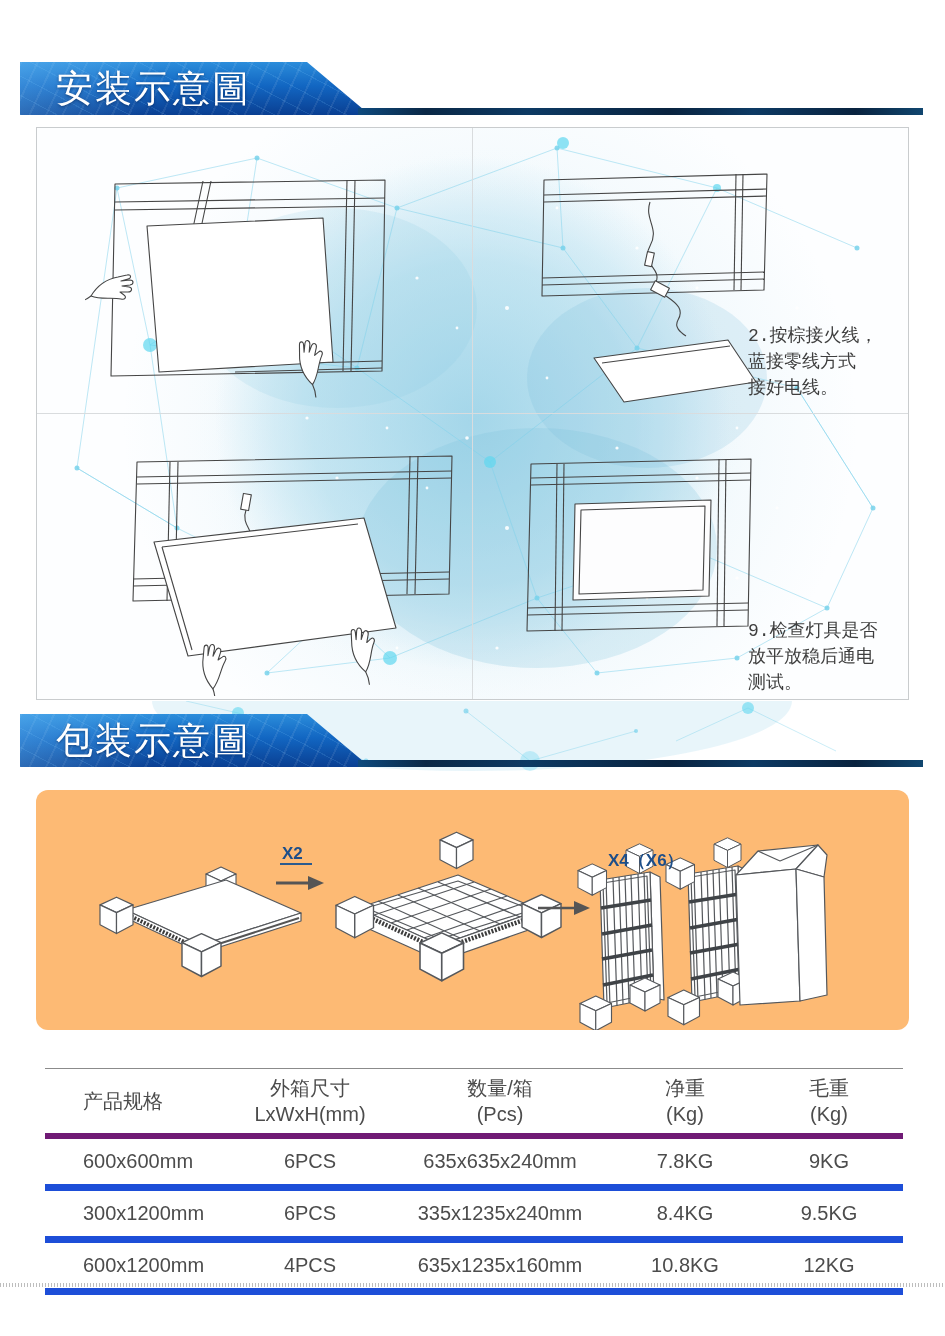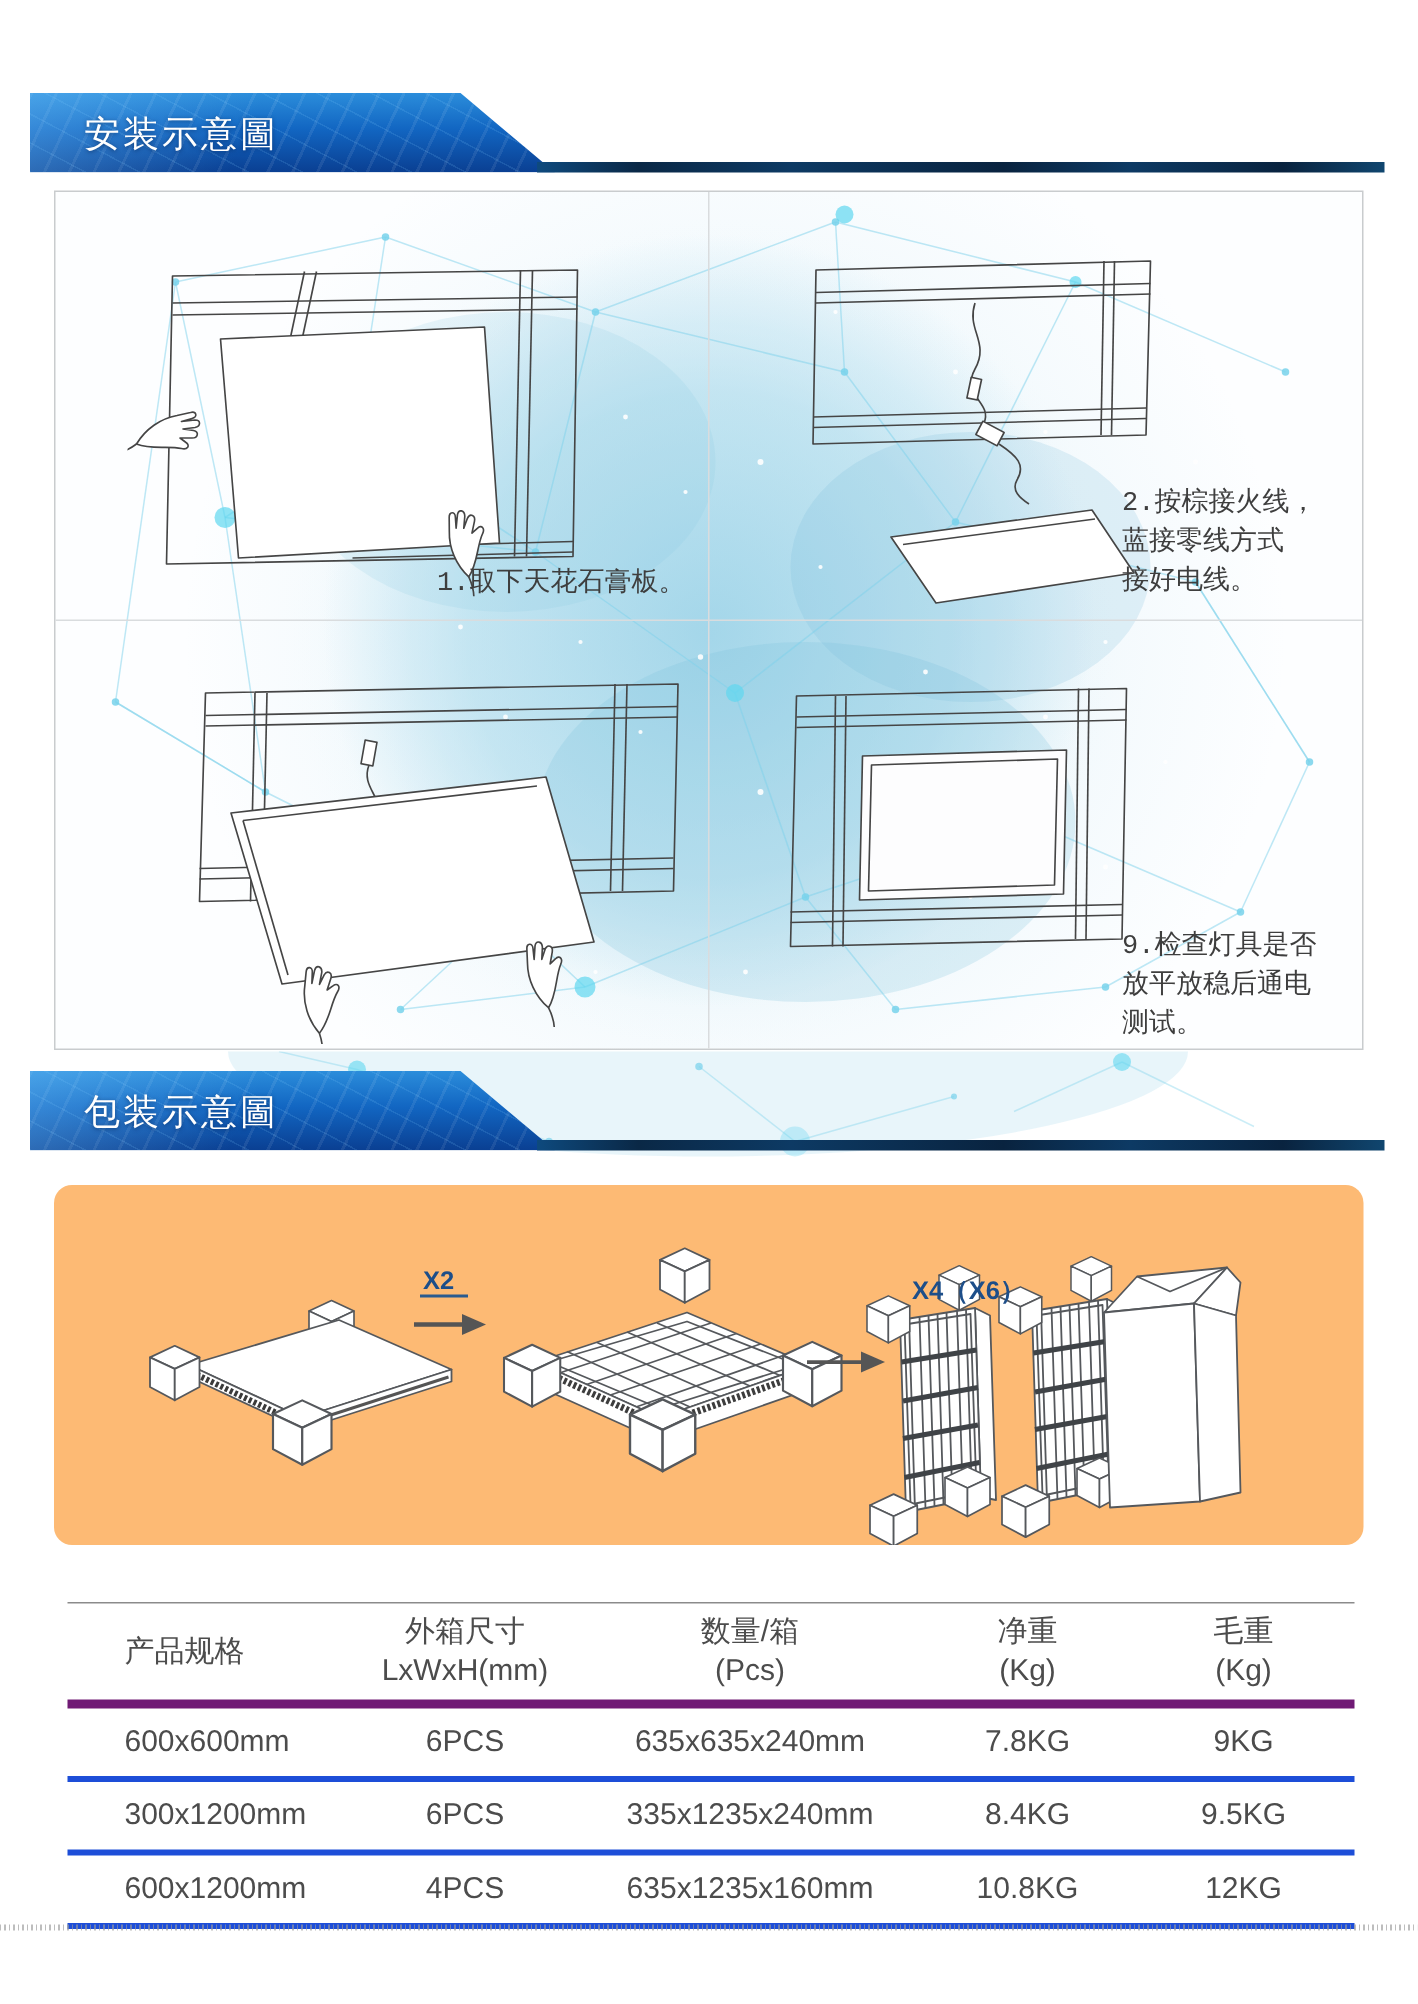--- a/index.html
+++ b/index.html
@@ -10,21 +10,21 @@
   .banner{position:absolute;left:20px;width:905px;height:54px;}
   .banner-block{position:absolute;left:0;top:0;width:350px;height:53px;
     background:linear-gradient(180deg,#2b8ddb 0%,#1266c2 45%,#0a3f92 100%);
     clip-path:polygon(0 0,82% 0,100% 100%,0 100%);}
   .banner-block::before{content:"";position:absolute;inset:0;
     background:
       linear-gradient(115deg,rgba(120,200,255,.38),rgba(255,255,255,0) 42%),
       repeating-linear-gradient(115deg,rgba(255,255,255,.08) 0 2px,rgba(255,255,255,0) 2px 15px),
       repeating-linear-gradient(28deg,rgba(130,205,255,.14) 0 1px,rgba(255,255,255,0) 1px 17px);}
   .banner-title{position:absolute;left:36px;top:50%;transform:translateY(-50%);
-    color:#fff;font-size:24px;letter-spacing:2px;text-shadow:0 1px 3px rgba(0,25,70,.55);white-space:nowrap;}
+    color:#fff;font-size:37px;letter-spacing:2px;text-shadow:0 1px 3px rgba(0,25,70,.55);white-space:nowrap;}
   .banner-bar{position:absolute;left:338px;right:2px;bottom:1px;height:7px;
     background:linear-gradient(90deg,#0e4a7e 0%,#0a2846 12%,#0d3a64 30%,#09233f 55%,#0d3a64 70%,#09233f 88%,#10466f 100%);}
 
   
   .figure-box{position:absolute;left:36px;top:127px;width:873px;height:573px;
     border:1px solid #c9ccce;box-sizing:border-box;z-index:1;
     background:
       radial-gradient(circle 330px at 50% 50%,rgba(140,205,230,.55),rgba(170,218,238,.35) 60%,rgba(255,255,255,0) 78%),
       radial-gradient(circle 460px at 52% 52%,rgba(160,212,234,.30),rgba(255,255,255,0) 80%),
       #fdfeff;}
@@ -45,21 +45,21 @@
   .pack-label{font-weight:bold;fill:#1d4e89;font-size:17px;font-family:"Liberation Sans",sans-serif;}
 
   
   .spec-table{position:absolute;left:45px;top:1068px;width:858px;font-size:20px;color:#4c4c4c;}
   .t-head,.t-row{display:grid;grid-template-columns:190px 150px 230px 140px 148px;align-items:center;}
   .t-head{height:64px;border-top:1px solid #8b8b8b;border-bottom:6px solid #701a75;line-height:1.3;}
   .th,.td{text-align:center;}
   .th span{display:block;}
   .th span:empty{display:none;}
   .th-left,.td-left{text-align:left;padding-left:38px;}
-  .t-row{height:45px;border-bottom:4px solid #1d4ed8;}
+  .t-row{height:45px;border-bottom:7px solid #1d4ed8;}
 
   
   .perforation{position:absolute;left:0;top:1283px;width:100%;height:4px;opacity:.65;
     background:repeating-linear-gradient(90deg,#9a9a9a 0 1px,transparent 1px 3px);}
 </style>
 </head>
 <body>
 
 <div class="page">
 
@@ -279,23 +279,20 @@
           <line x1="12" y1="165" x2="233" y2="160"></line>
         <line x1="42" y1="14" x2="40" y2="181"></line>
           <line x1="49" y1="14" x2="47" y2="181"></line>
         <line x1="204" y1="9" x2="202" y2="176"></line>
           <line x1="211" y1="9" x2="209" y2="176"></line>
         <polygon points="60,54 196,50 194,146 58,150" fill="#fdfdfe"></polygon>
         <polygon points="66,60 190,56 188,140 64,144"></polygon>
       </g>
     </svg>
 
-    <div class="cap cap-r" style="left:150px;top:248px;width:270px">
-      <span>1.取下天花石膏板。</span>
-    </div>
     <div class="cap" style="left:711px;top:195px;width:165px">
       <span>2.按棕接火线，</span>
       <span>蓝接零线方式</span>
       <span>接好电线。</span>
     </div>
     <div class="cap" style="left:711px;top:490px;width:165px">
       <span>9.检查灯具是否</span>
       <span>放平放稳后通电</span>
       <span>测试。</span>
     </div>

